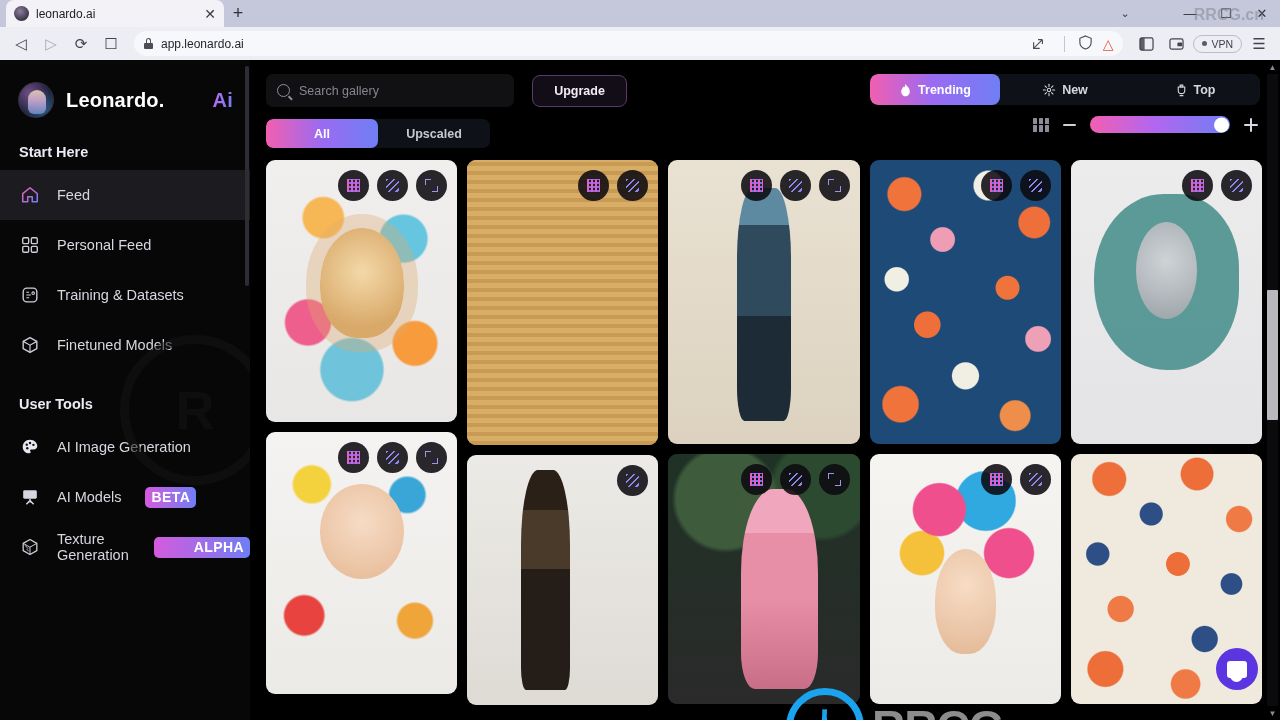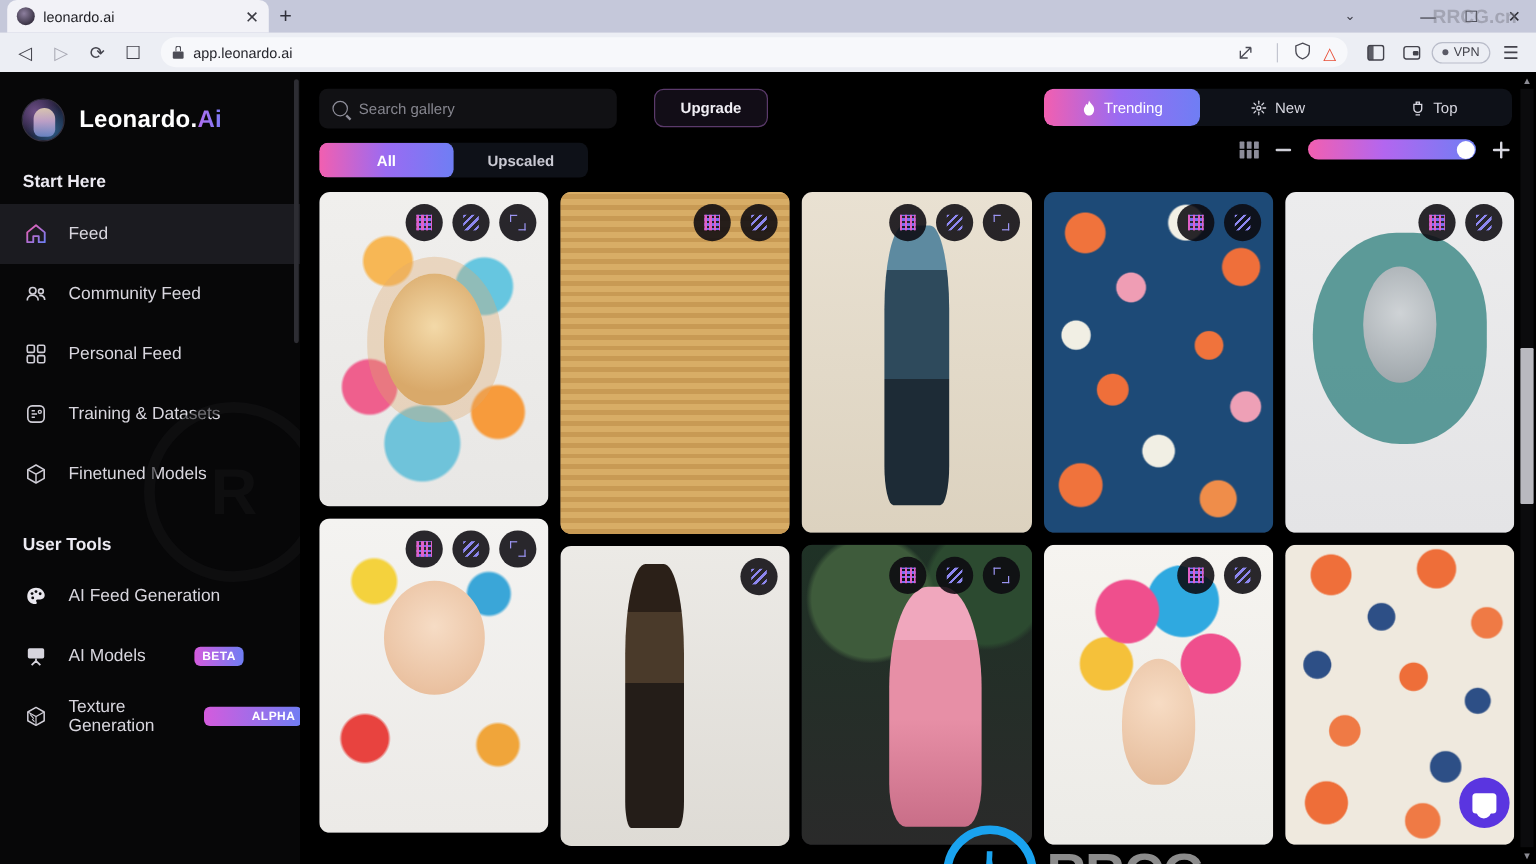--- a/index.html
+++ b/index.html
@@ -109,21 +109,21 @@
   .brand-logo::after {
     content:''; position:absolute; left:9px; top:7px; width:18px; height:24px;
     border-radius: 9px 9px 6px 6px;
     background: linear-gradient(180deg,#e6d2b6 0%, #c9a9cf 45%, #6f89c9 100%);
     opacity:.9;
   }
   .brand-name { font-size: 20px; font-weight: 700; color: #fff; letter-spacing:.2px; }
   .brand-name em {
     font-style: normal;
     background: linear-gradient(90deg,#b36df0,#7b7bf5);
-    -webkit-background-clip: text; background-clip: text; color: transparent;
+    -webkit-background-clip: text; background-clip: text; color: transparent; margin-left: 48px;
   }
 
   .credits {
     margin: 20px 0 0 18px; height: 42px; width: 205px;
     background: #131317; border-radius: 21px;
     display: flex; align-items: center; padding: 0 6px 0 14px; gap: 8px;
   }
   .credits-num { font-size: 14.5px; font-weight: 700; color: #fff; }
   .coin {
     width: 15px; height: 13px; position: relative; flex:none;
@@ -154,37 +154,37 @@
   .nav-item {
     display: flex; align-items: center; gap: 16px; height: 50px;
     padding-left: 19px; color: #d8d6de; font-size: 14.5px;
   }
   .nav-item.active { background: #1b1b20; }
   .nav-icon {
     width: 22px; height: 22px; flex: none; display:flex;
     align-items:center; justify-content:center;
   }
   .badge {
-    margin-left: 25px; font-size: 10px; font-weight: 700; color: #fff;
+    margin-left: 8px; font-size: 14px; font-weight: 700; color: #fff;
     padding: 2.5px 6px; border-radius: 5px; letter-spacing:.4px;
   }
   .badge.beta  { background: linear-gradient(90deg,#d45bdd,#6f7ef4); }
   .badge.alpha { background: linear-gradient(90deg,#d45bdd,#6f7ef4); padding-left: 40px; }
   .side-wm {
     position:absolute; left: 120px; top: 275px; width:150px; height:150px;
     border-radius:50%; border:9px solid #141416; opacity:.55;
     font: 700 54px "Liberation Sans", sans-serif; color:#141416;
     display:flex; align-items:center; justify-content:center;
   }
 
   
   .main { flex: 1; position: relative; background: #000; overflow: hidden; }
   .main-head { height: 100px; padding: 14px 20px 0 16px; position: relative; }
 
-  .search-row { display: flex; gap: 31px; }
+  .search-row { display: flex; align-items: center; gap: 18px; }
   .search-box {
     width: 248px; height: 33px; background: #111114; border-radius: 7px;
     display: flex; align-items: center; gap: 9px; padding: 0 11px;
   }
   .search-ico { width:13px; height:13px; border:1.6px solid #8e8e9a; border-radius:50%;
                 position:relative; flex:none; }
   .search-ico::after{ content:''; position:absolute; right:-4px; bottom:-3px;
                 width:5px; height:1.6px; background:#8e8e9a; transform:rotate(45deg);}
   .search-ph { font-size: 12.5px; color: #86868f; }
   .search-btn {
@@ -206,21 +206,21 @@
     color: #fff; border-radius: 7px;
   }
 
   .head-right { position: absolute; right: 20px; top: 14px; width: 390px; }
   .sortbar {
     height: 31px; background: #0e1118; border-radius: 8px;
     display: flex; align-items: center; overflow: hidden;
   }
   .sort-item {
     flex: 1; height: 31px; display: flex; align-items: center; justify-content: center;
-    gap: 6px; font-size: 12.5px; color: #d7d7e0; font-weight: 400; text-align: right;
+    gap: 6px; font-size: 12.5px; color: #d7d7e0; font-weight: 700; text-align: right;
   }
   .sort-item.active {
     background: linear-gradient(90deg,#f25fb0,#9a6bf2 48%,#6f7ef4);
     color: #fff; border-radius: 8px;
   }
   .zoomrow {
     margin-top: 11px; display: flex; align-items: center; justify-content: flex-end;
     gap: 14px; padding-right: 2px;
   }
   .grid-ico { width: 16px; height: 14px; display:grid;
@@ -541,31 +541,20 @@
                   <stop offset="0" stop-color="#f25fb0"></stop>
                   <stop offset="1" stop-color="#6f7ef4"></stop>
                 </linearGradient>
               </defs>
               <path d="M3 9.5 L11 3 L19 9.5 V18.5 H13.5 V13 H8.5 V18.5 H3 Z" stroke="url(#gH)" stroke-width="1.7" fill="none" stroke-linejoin="round"></path>
             </svg>
         </span>
         <span>Feed</span>
       </div>
 
-      <div class="nav-item">
-        <span class="nav-icon">
-          <svg width="20" height="20" viewBox="0 0 22 22">
-              <circle cx="8" cy="8" r="3" stroke="#cfcdd6" stroke-width="1.5" fill="none"></circle>
-              <circle cx="15.5" cy="8.5" r="2.2" stroke="#cfcdd6" stroke-width="1.5" fill="none"></circle>
-              <path d="M3 17 C3 13.5 5.5 12 8 12 C10.5 12 13 13.5 13 17" stroke="#cfcdd6" stroke-width="1.5" fill="none"></path>
-              <path d="M14 12.3 C16.6 12.3 19 13.6 19 16.6" stroke="#cfcdd6" stroke-width="1.5" fill="none"></path>
-            </svg>
-        </span>
-        <span>Community Feed</span>
-      </div>
 
       <div class="nav-item">
         <span class="nav-icon">
           <svg width="20" height="20" viewBox="0 0 22 22">
               <rect x="3" y="3" width="6.5" height="6.5" rx="1.3" stroke="#cfcdd6" stroke-width="1.5" fill="none"></rect>
               <rect x="12.5" y="3" width="6.5" height="6.5" rx="1.3" stroke="#cfcdd6" stroke-width="1.5" fill="none"></rect>
               <rect x="3" y="12.5" width="6.5" height="6.5" rx="1.3" stroke="#cfcdd6" stroke-width="1.5" fill="none"></rect>
               <rect x="12.5" y="12.5" width="6.5" height="6.5" rx="1.3" stroke="#cfcdd6" stroke-width="1.5" fill="none"></rect>
             </svg>
         </span>
@@ -598,21 +587,21 @@
       <div class="nav-item">
         <span class="nav-icon">
           <svg width="20" height="20" viewBox="0 0 22 22">
               <path d="M11 3 C6 3 3 6.6 3 11 C3 15.4 6.6 18 10 18 C12 18 12 16.6 11.4 15.8 C10.7 14.9 11.2 13.8 12.4 13.8 H15 C17.2 13.8 19 12.2 19 10 C19 6.2 15.4 3 11 3 Z" fill="#e9e7ee"></path>
               <circle cx="7.4" cy="8.4" r="1.3" fill="#0a0a0c"></circle>
               <circle cx="11" cy="6.6" r="1.3" fill="#0a0a0c"></circle>
               <circle cx="14.8" cy="8.6" r="1.3" fill="#0a0a0c"></circle>
               <circle cx="8" cy="12.4" r="1.3" fill="#0a0a0c"></circle>
             </svg>
         </span>
-        <span>AI Feed Generation</span>
+        <span>AI Image Generation</span>
       </div>
 
       <div class="nav-item">
         <span class="nav-icon">
           <svg width="20" height="20" viewBox="0 0 22 22">
               <rect x="3.5" y="3.5" width="15" height="9.5" rx="1.6" fill="#d7d5de"></rect>
               <path d="M11 13 V17 M11 15 L7 19 M11 15 L15 19" stroke="#d7d5de" stroke-width="1.6"></path>
             </svg>
         </span>
         <span>AI Models</span>

